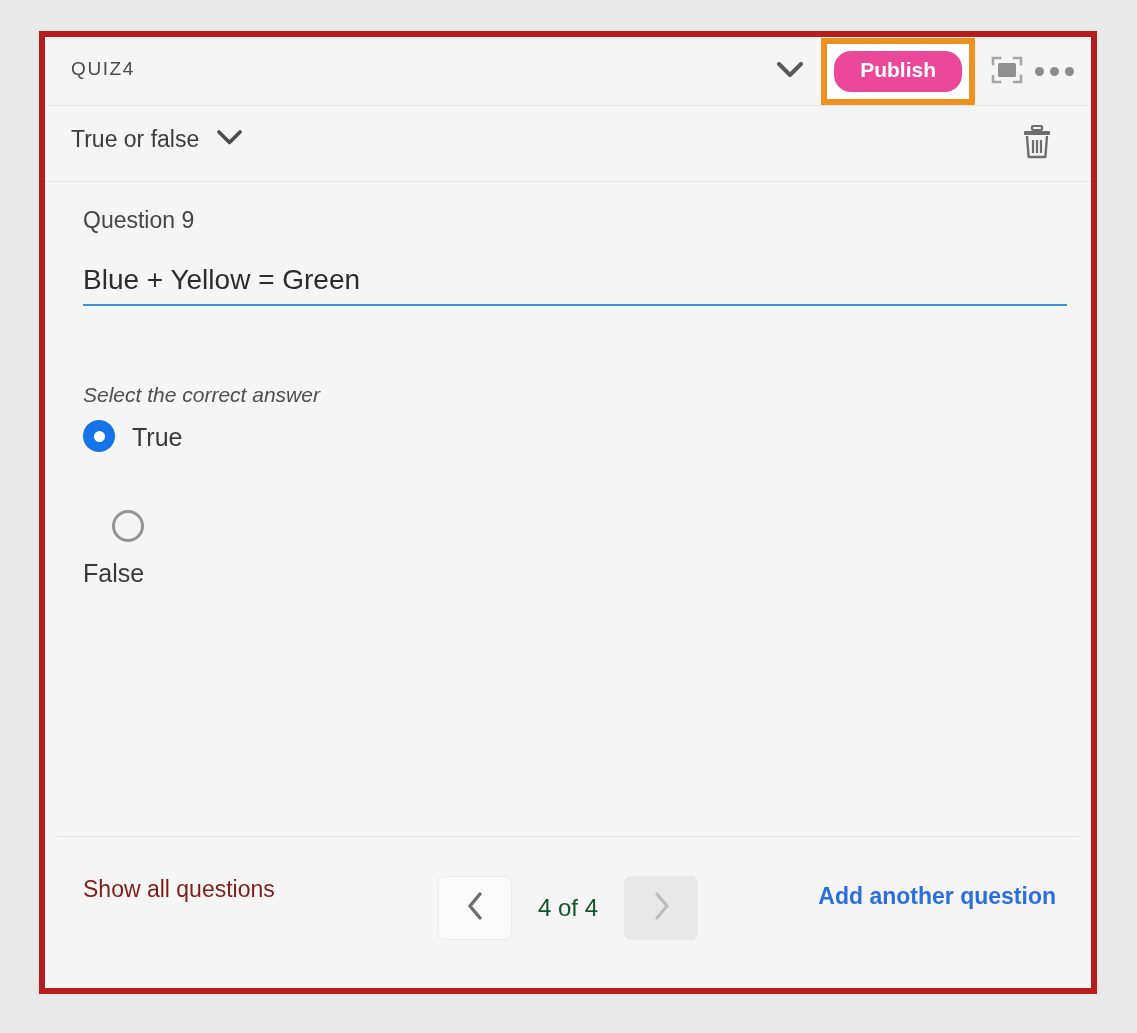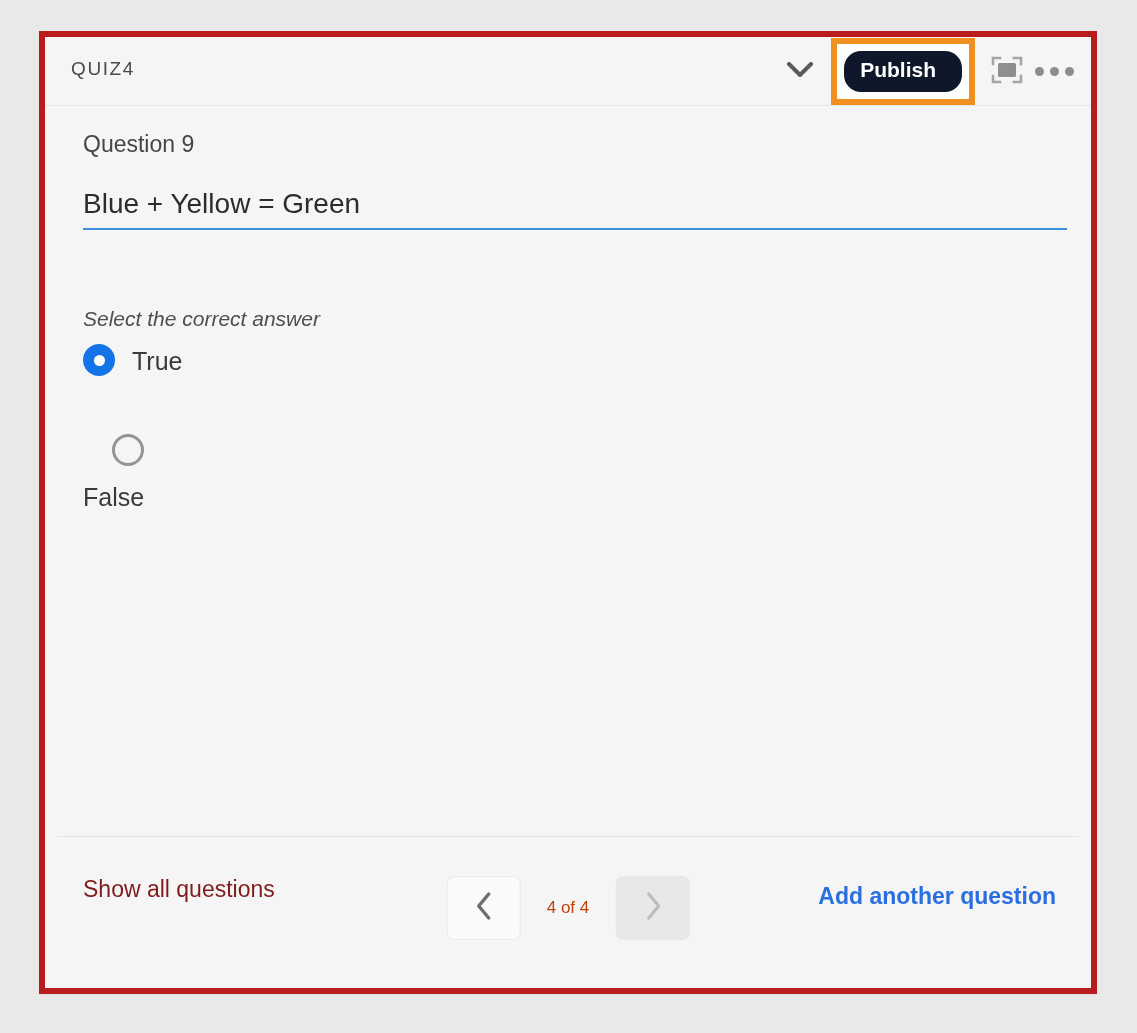--- a/index.html
+++ b/index.html
@@ -66,28 +66,28 @@
     position: relative;
     margin-left: 8px;
     margin-right: 8px;
     padding: 7px;
     background: #ffffff;
     border: 6px solid #ef9021;
     box-sizing: border-box;
   }
   .publish-btn {
     display: block;
-    background: #0f172a;
+    background: #ec4899;
     color: #ffffff;
     border: none;
     border-radius: 17px;
     font-family: "Liberation Sans", sans-serif;
     font-size: 21px;
     font-weight: bold;
-    padding: 7px 26px 9px 16px;
+    padding: 7px 26px 9px 26px;
     cursor: pointer;
     line-height: 1.15;
   }
   .fullscreen-btn {
     width: 44px;
     height: 44px;
     display: flex;
     align-items: center;
     justify-content: center;
     cursor: pointer;
@@ -270,22 +270,22 @@
   .pager-btn.prev {
     background: #fafafa;
     border: 1px solid #eaeaea;
   }
   .pager-btn.next {
     background: #e8e8e8;
     border: 1px solid #e8e8e8;
     cursor: default;
   }
   .pager-count {
-    font-size: 17px;
-    color: #c2410c;
+    font-size: 24px;
+    color: #14532d;
     white-space: nowrap;
   }
   .add-question-link {
     position: absolute;
     right: 35px;
     top: 46px;
     font-size: 23px;
     color: #2a6fe0;
     text-decoration: none;
     cursor: pointer;
@@ -329,20 +329,43 @@
       </div>
 
       <div class="more-btn">
         <span class="dot"></span>
         <span class="dot"></span>
         <span class="dot"></span>
       </div>
     </div>
   </div>
 
+  <div class="type-row">
+    <div class="type-select">
+      <span class="label">True or false</span>
+      <span>
+        <svg width="25" height="15" viewBox="0 0 25 15">
+          <path d="M2 2 L12.5 12.5 L23 2" stroke="#4d4d4d" stroke-width="3.6" fill="none" stroke-linecap="round" stroke-linejoin="round"></path>
+        </svg>
+      </span>
+    </div>
+
+    <div class="trash-btn">
+      <span>
+        <svg width="32" height="36" viewBox="0 0 32 36">
+          <rect x="11" y="2" width="10" height="4" rx="1" fill="none" stroke="#6e6e6e" stroke-width="2.2"></rect>
+          <rect x="3" y="7" width="26" height="4" rx="1" fill="#6e6e6e"></rect>
+          <path d="M6 12 L7.6 33 L24.4 33 L26 12" fill="none" stroke="#6e6e6e" stroke-width="2.4" stroke-linejoin="round"></path>
+          <line x1="12" y1="16" x2="12" y2="29" stroke="#6e6e6e" stroke-width="2.2"></line>
+          <line x1="16" y1="16" x2="16" y2="29" stroke="#6e6e6e" stroke-width="2.2"></line>
+          <line x1="20" y1="16" x2="20" y2="29" stroke="#6e6e6e" stroke-width="2.2"></line>
+        </svg>
+      </span>
+    </div>
+  </div>
 
   <div class="card-body">
     <div class="question-label">Question 9</div>
 
     <div class="question-field">
       <input class="question-input" type="text" value="Blue + Yellow = Green" style="">
     </div>
 
     <div class="select-hint">Select the correct answer</div>
 

